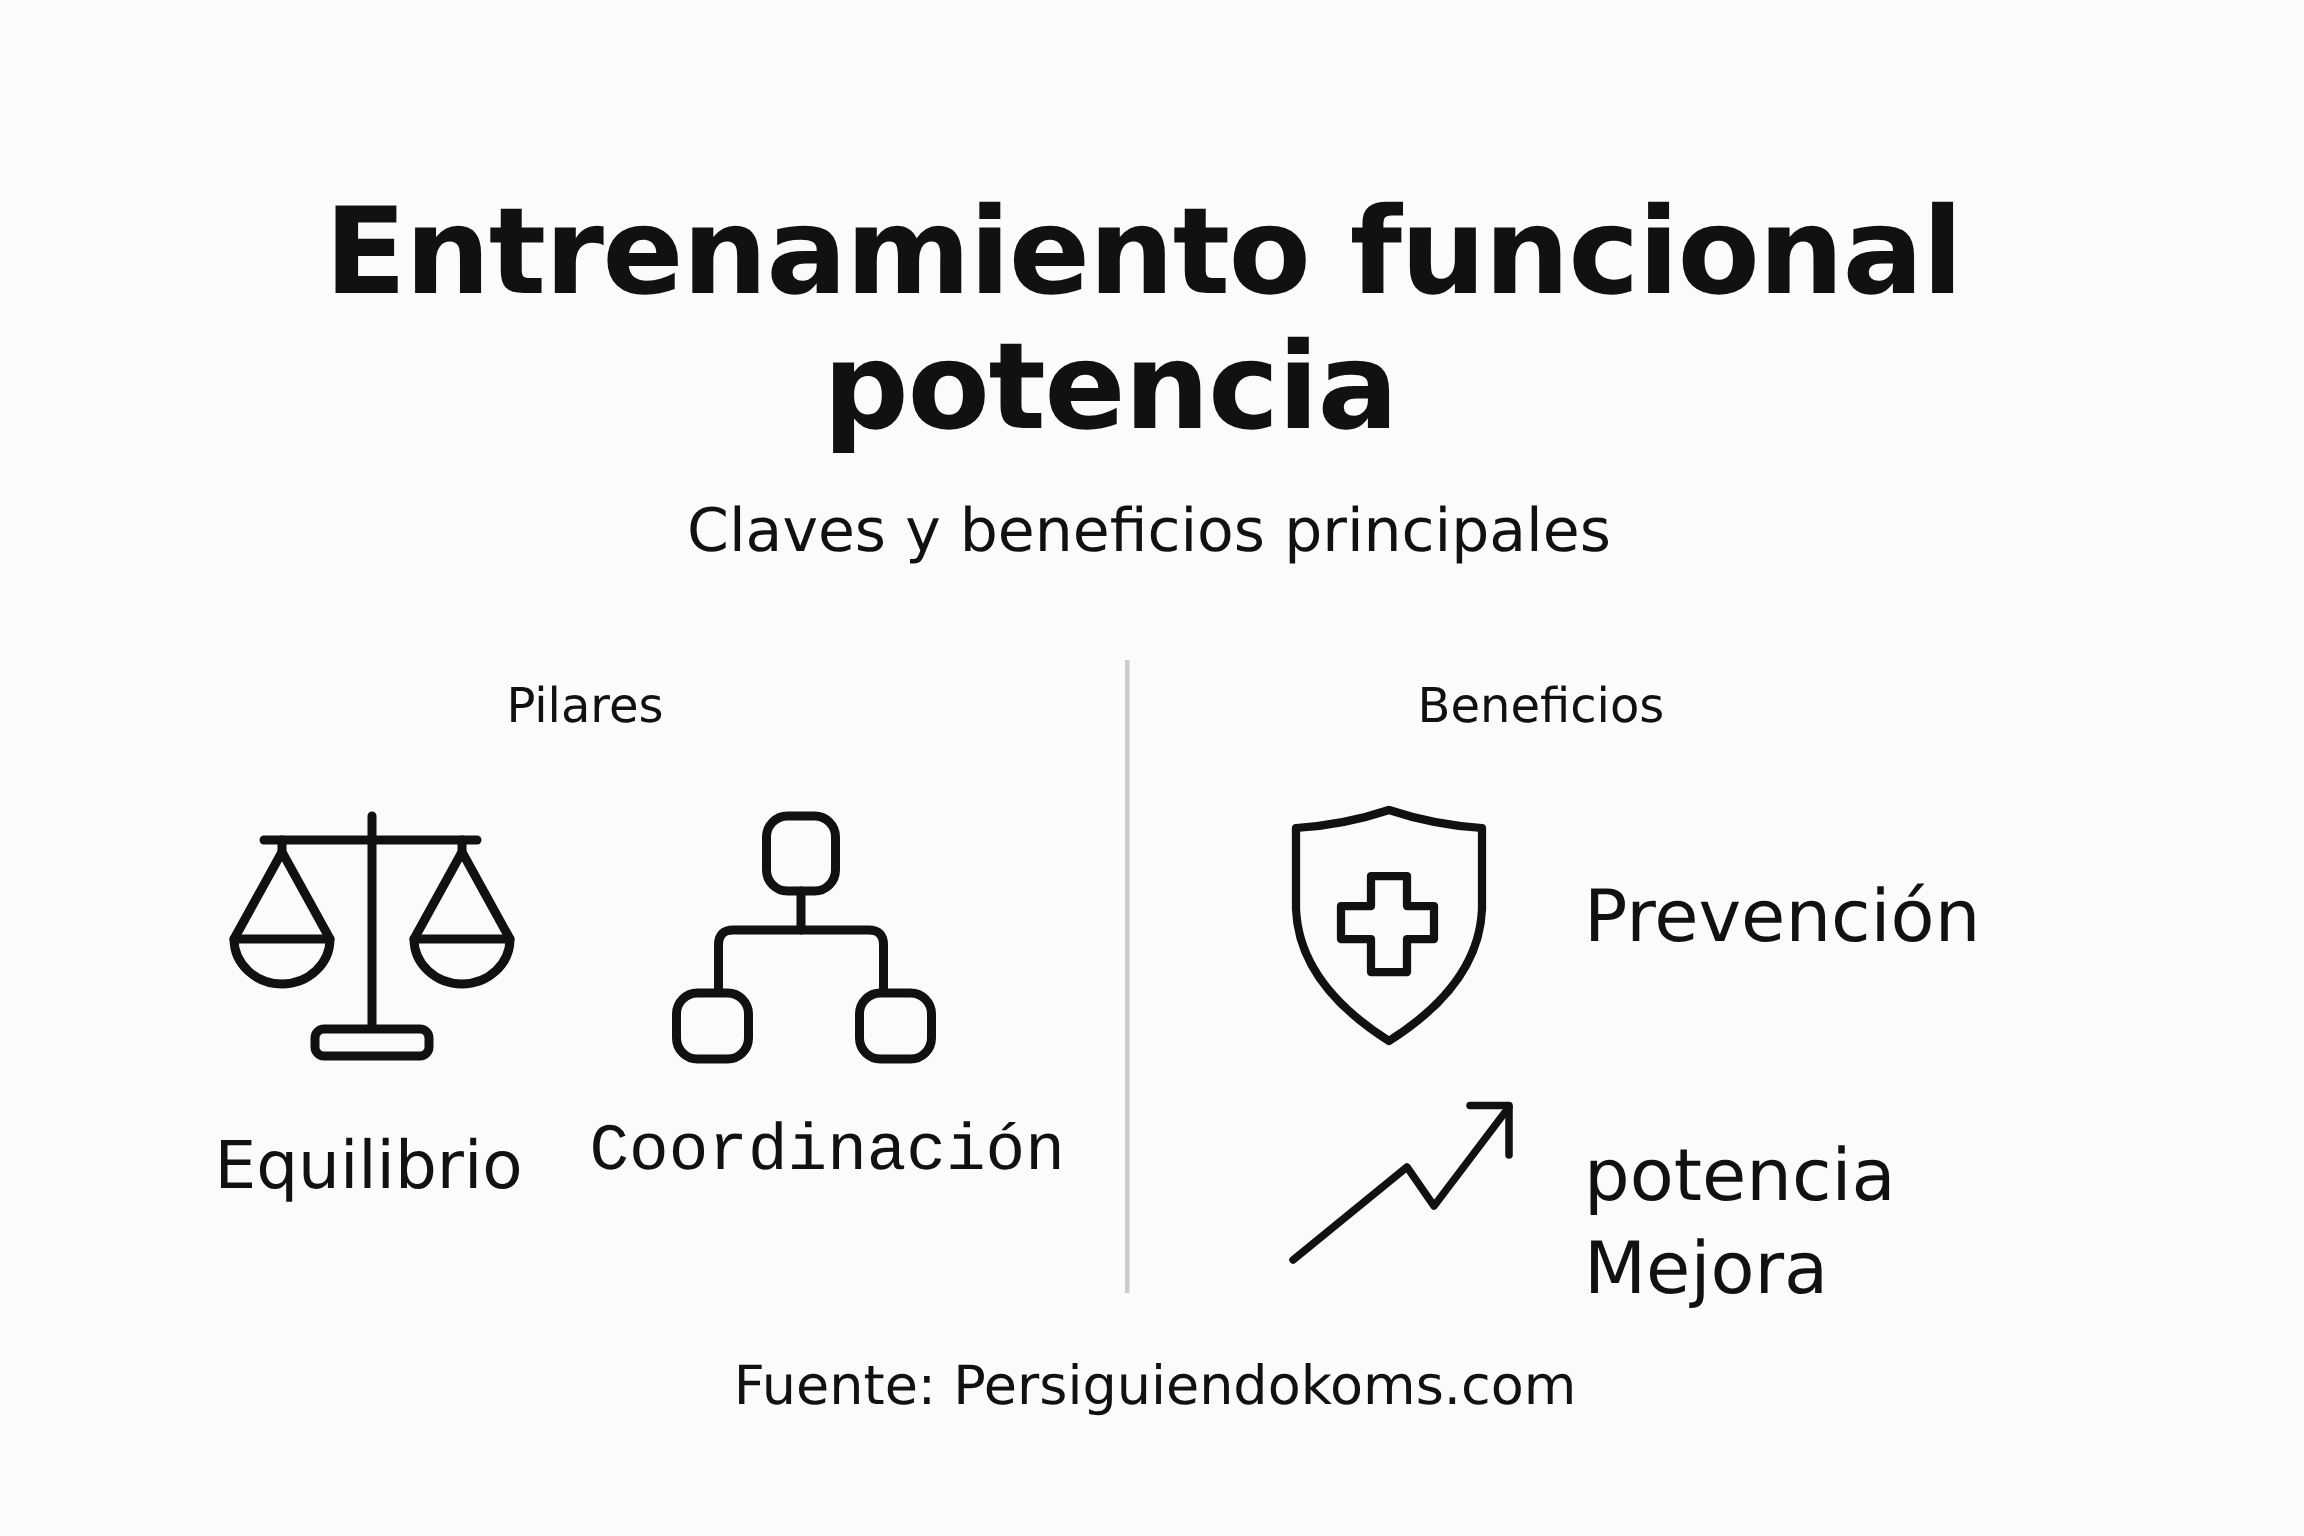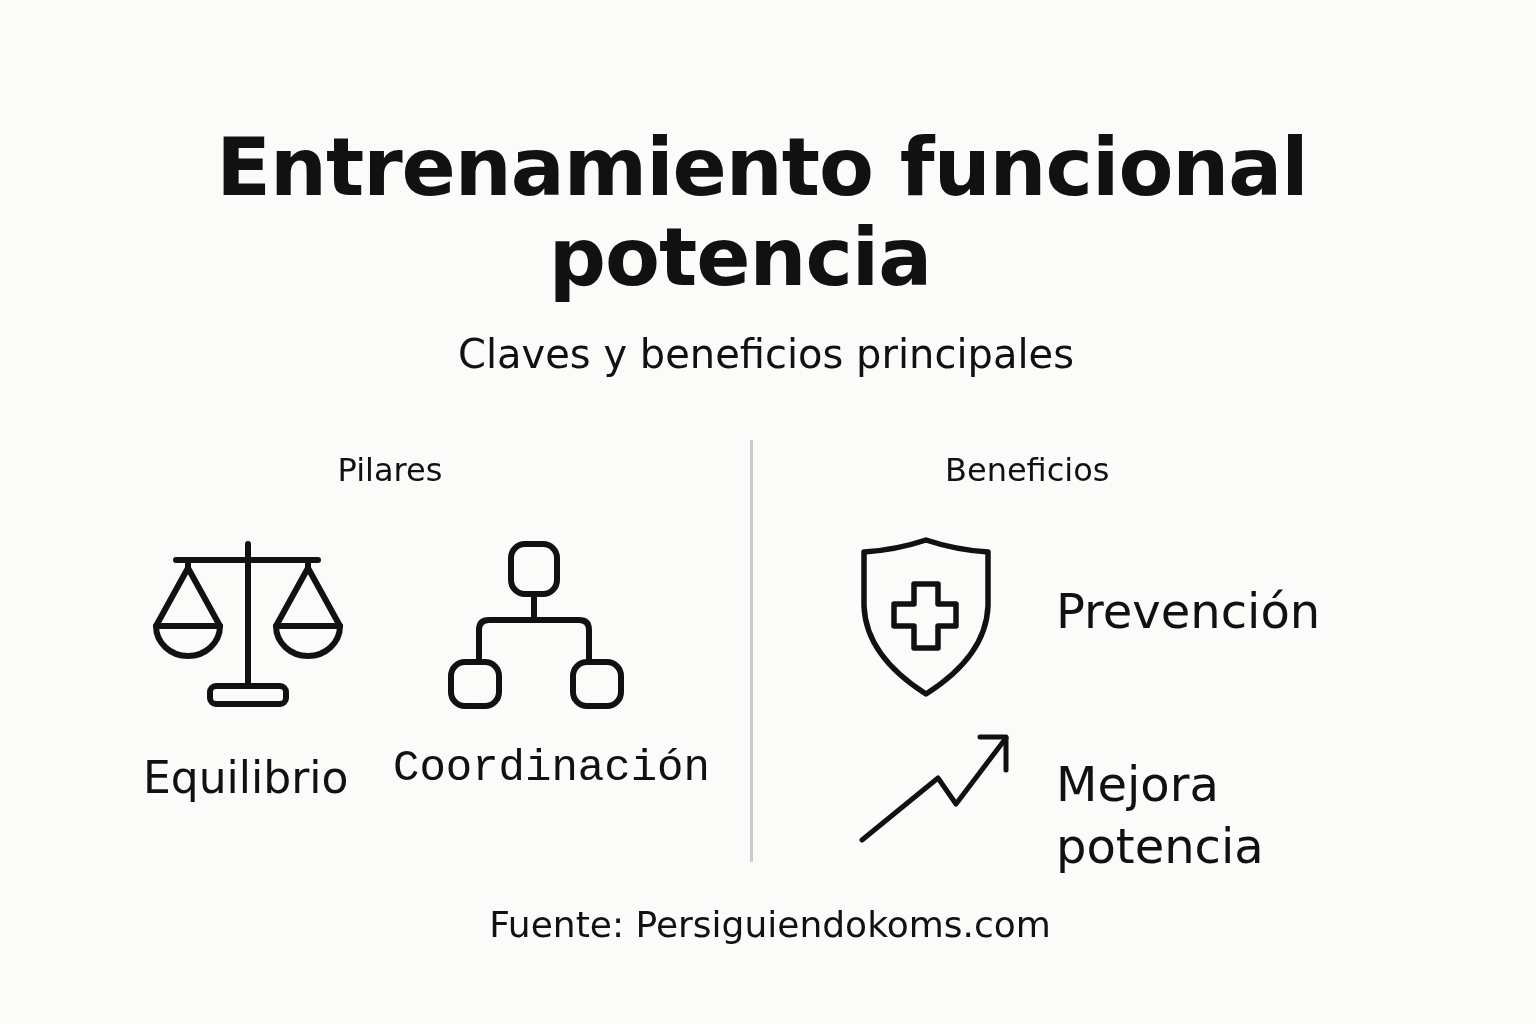--- a/index.html
+++ b/index.html
@@ -79,17 +79,17 @@
   <svg width="156" height="116" viewBox="0 0 156 116" fill="none" stroke="#111" stroke-width="5" stroke-linecap="round" stroke-linejoin="round">
     <polyline points="6,110 82,48 100,74 150,8"></polyline>
     <polyline points="124,7 150,7 150,40"></polyline>
   </svg>
 </div>
 
 <div class="abs ben-label" id="lbl-prev">
   <div>Prevención</div>
 </div>
 <div class="abs ben-label" id="lbl-mejora">
+  <div>potencia</div>
   <div>Mejora</div>
-  <div>potencia</div>
 </div>
 
 <div class="abs source">Fuente: Persiguiendokoms.com</div>
 
 </body></html>

